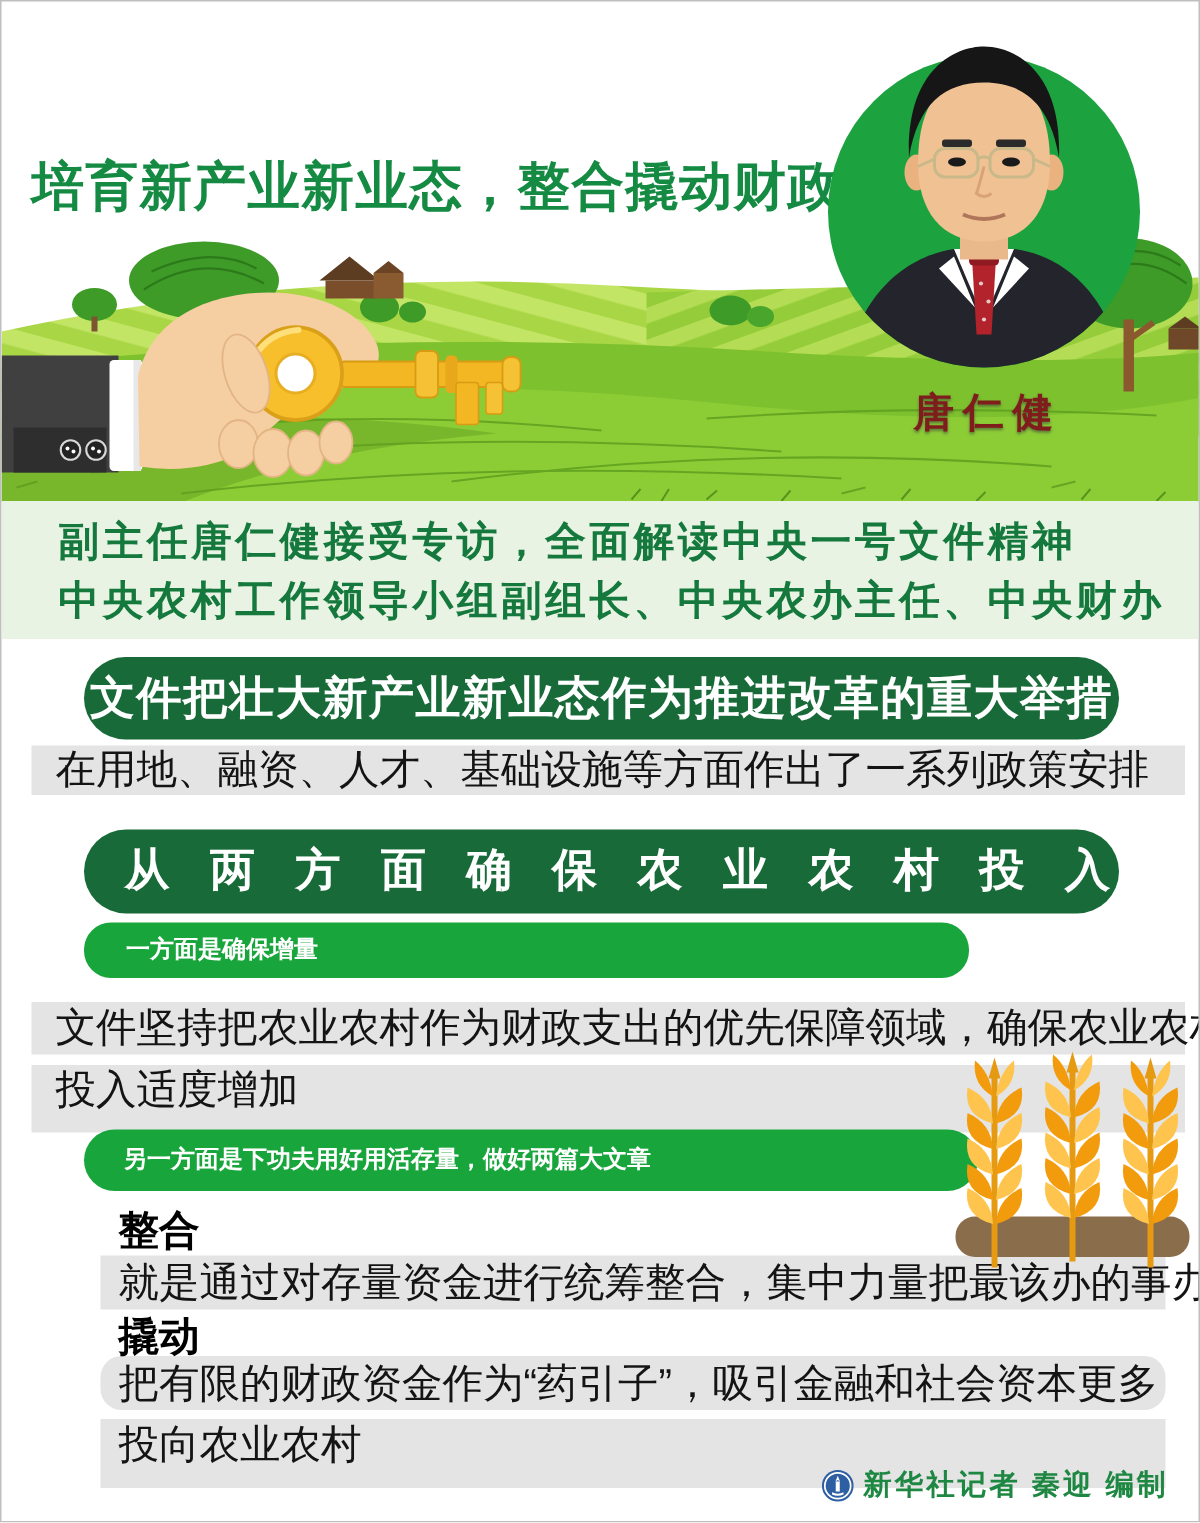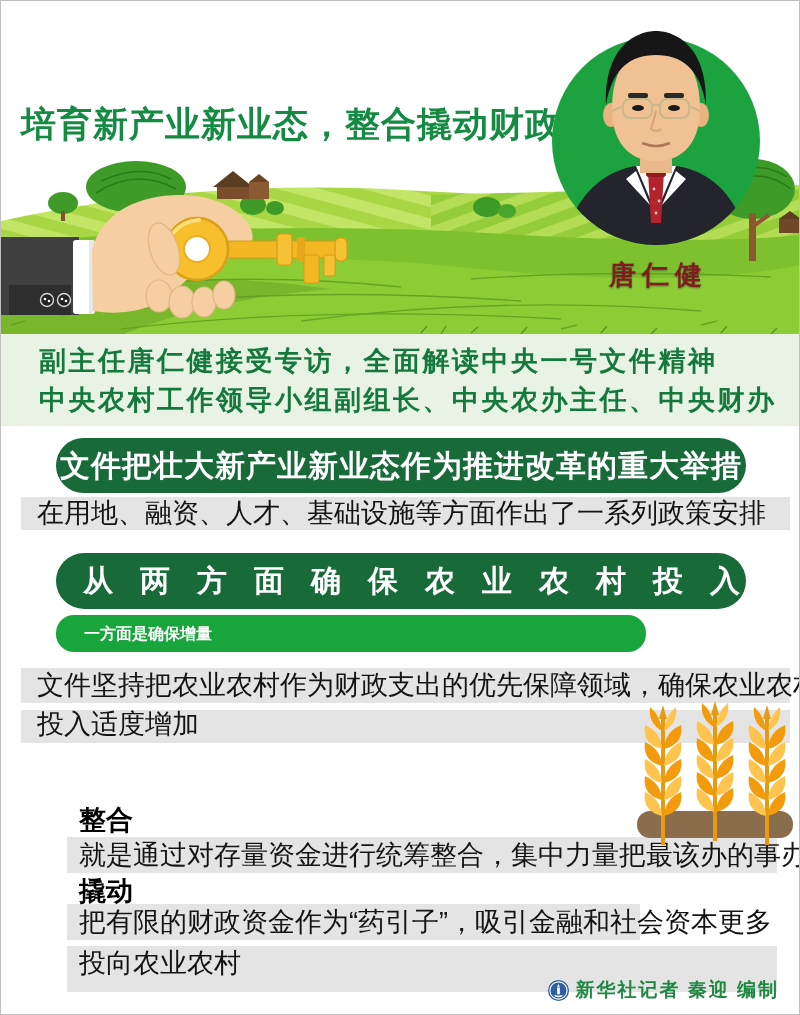--- a/index.html
+++ b/index.html
@@ -33,23 +33,23 @@
     font-weight:600;white-space:nowrap;z-index:2;}
   .g1{left:55px;top:614px;width:590px;height:37px;border-radius:18px;
     line-height:37px;padding-left:28px;box-sizing:border-box;}
   .g2{left:55px;top:752px;width:596px;height:41px;border-radius:21px;
     line-height:41px;padding-left:26px;box-sizing:border-box;font-weight:bold;}
   
   .strip{position:absolute;background:#e4e4e4;color:#141414;font-size:27px;
     font-weight:500;white-space:nowrap;z-index:1;}
   .s1{left:20px;top:496px;width:753px;height:33px;line-height:33px;padding-left:16px;}
   .s2{left:20px;top:667px;width:753px;height:35px;line-height:35px;padding-left:16px;}
-  .s3{left:20px;top:709px;width:753px;height:33px;line-height:33px;padding-left:16px;font-family:Liberation Mono, monospace;}
+  .s3{left:20px;top:709px;width:753px;height:45px;line-height:33px;padding-left:16px;}
   .s4{left:66px;top:836px;width:710px;height:36px;line-height:36px;padding-left:12px;box-sizing:border-box;}
-  .s5{left:66px;top:903px;width:573px;height:36px;line-height:36px;padding-left:12px;box-sizing:border-box;}
+  .s5{left:66px;top:903px;width:710px;height:36px;line-height:36px;padding-left:12px;box-sizing:border-box;border-radius:14px;}
   .s6{left:66px;top:945px;width:710px;height:46px;line-height:34px;padding-left:12px;box-sizing:border-box;}
   
   .heading{position:absolute;left:78px;color:#000000;font-size:27px;font-weight:bold;z-index:2;}
   .h1{top:801px;} .h2{top:872px;}
   
   .wheat{position:absolute;left:634px;top:698px;width:160px;height:162px;z-index:3;}
   
   .credit{position:absolute;left:0;top:975px;width:778px;height:28px;z-index:2;
     display:flex;justify-content:flex-end;align-items:center;gap:5px;}
   .credit-text{color:#1e8843;font-size:19px;font-weight:bold;letter-spacing:2px;}
@@ -193,20 +193,21 @@
     <div>副主任唐仁健接受专访，全面解读中央一号文件精神</div>
     <div>中央农村工作领导小组副组长、中央农办主任、中央财办</div>
   </div>
 
   <div class="pill p1">文件把壮大新产业新业态作为推进改革的重大举措</div>
   <div class="strip s1">在用地、融资、人才、基础设施等方面作出了一系列政策安排</div>
   <div class="pill p2">从两方面确保农业农村投入</div>
   <div class="gbar g1">一方面是确保增量</div>
   <div class="strip s2">文件坚持把农业农村作为财政支出的优先保障领域，确保农业农村</div>
   <div class="strip s3">投入适度增加</div>
+  <div class="gbar g2">另一方面是下功夫用好用活存量，做好两篇大文章</div>
 
   <div class="heading h1">整合</div>
   <div class="strip s4">就是通过对存量资金进行统筹整合，集中力量把最该办的事办好</div>
   <div class="heading h2">撬动</div>
   <div class="strip s5">把有限的财政资金作为“药引子”，吸引金融和社会资本更多</div>
   <div class="strip s6">投向农业农村</div>
 
   <svg class="wheat" viewBox="0 0 160 162">
     <defs>
       <g id="wstalk">

